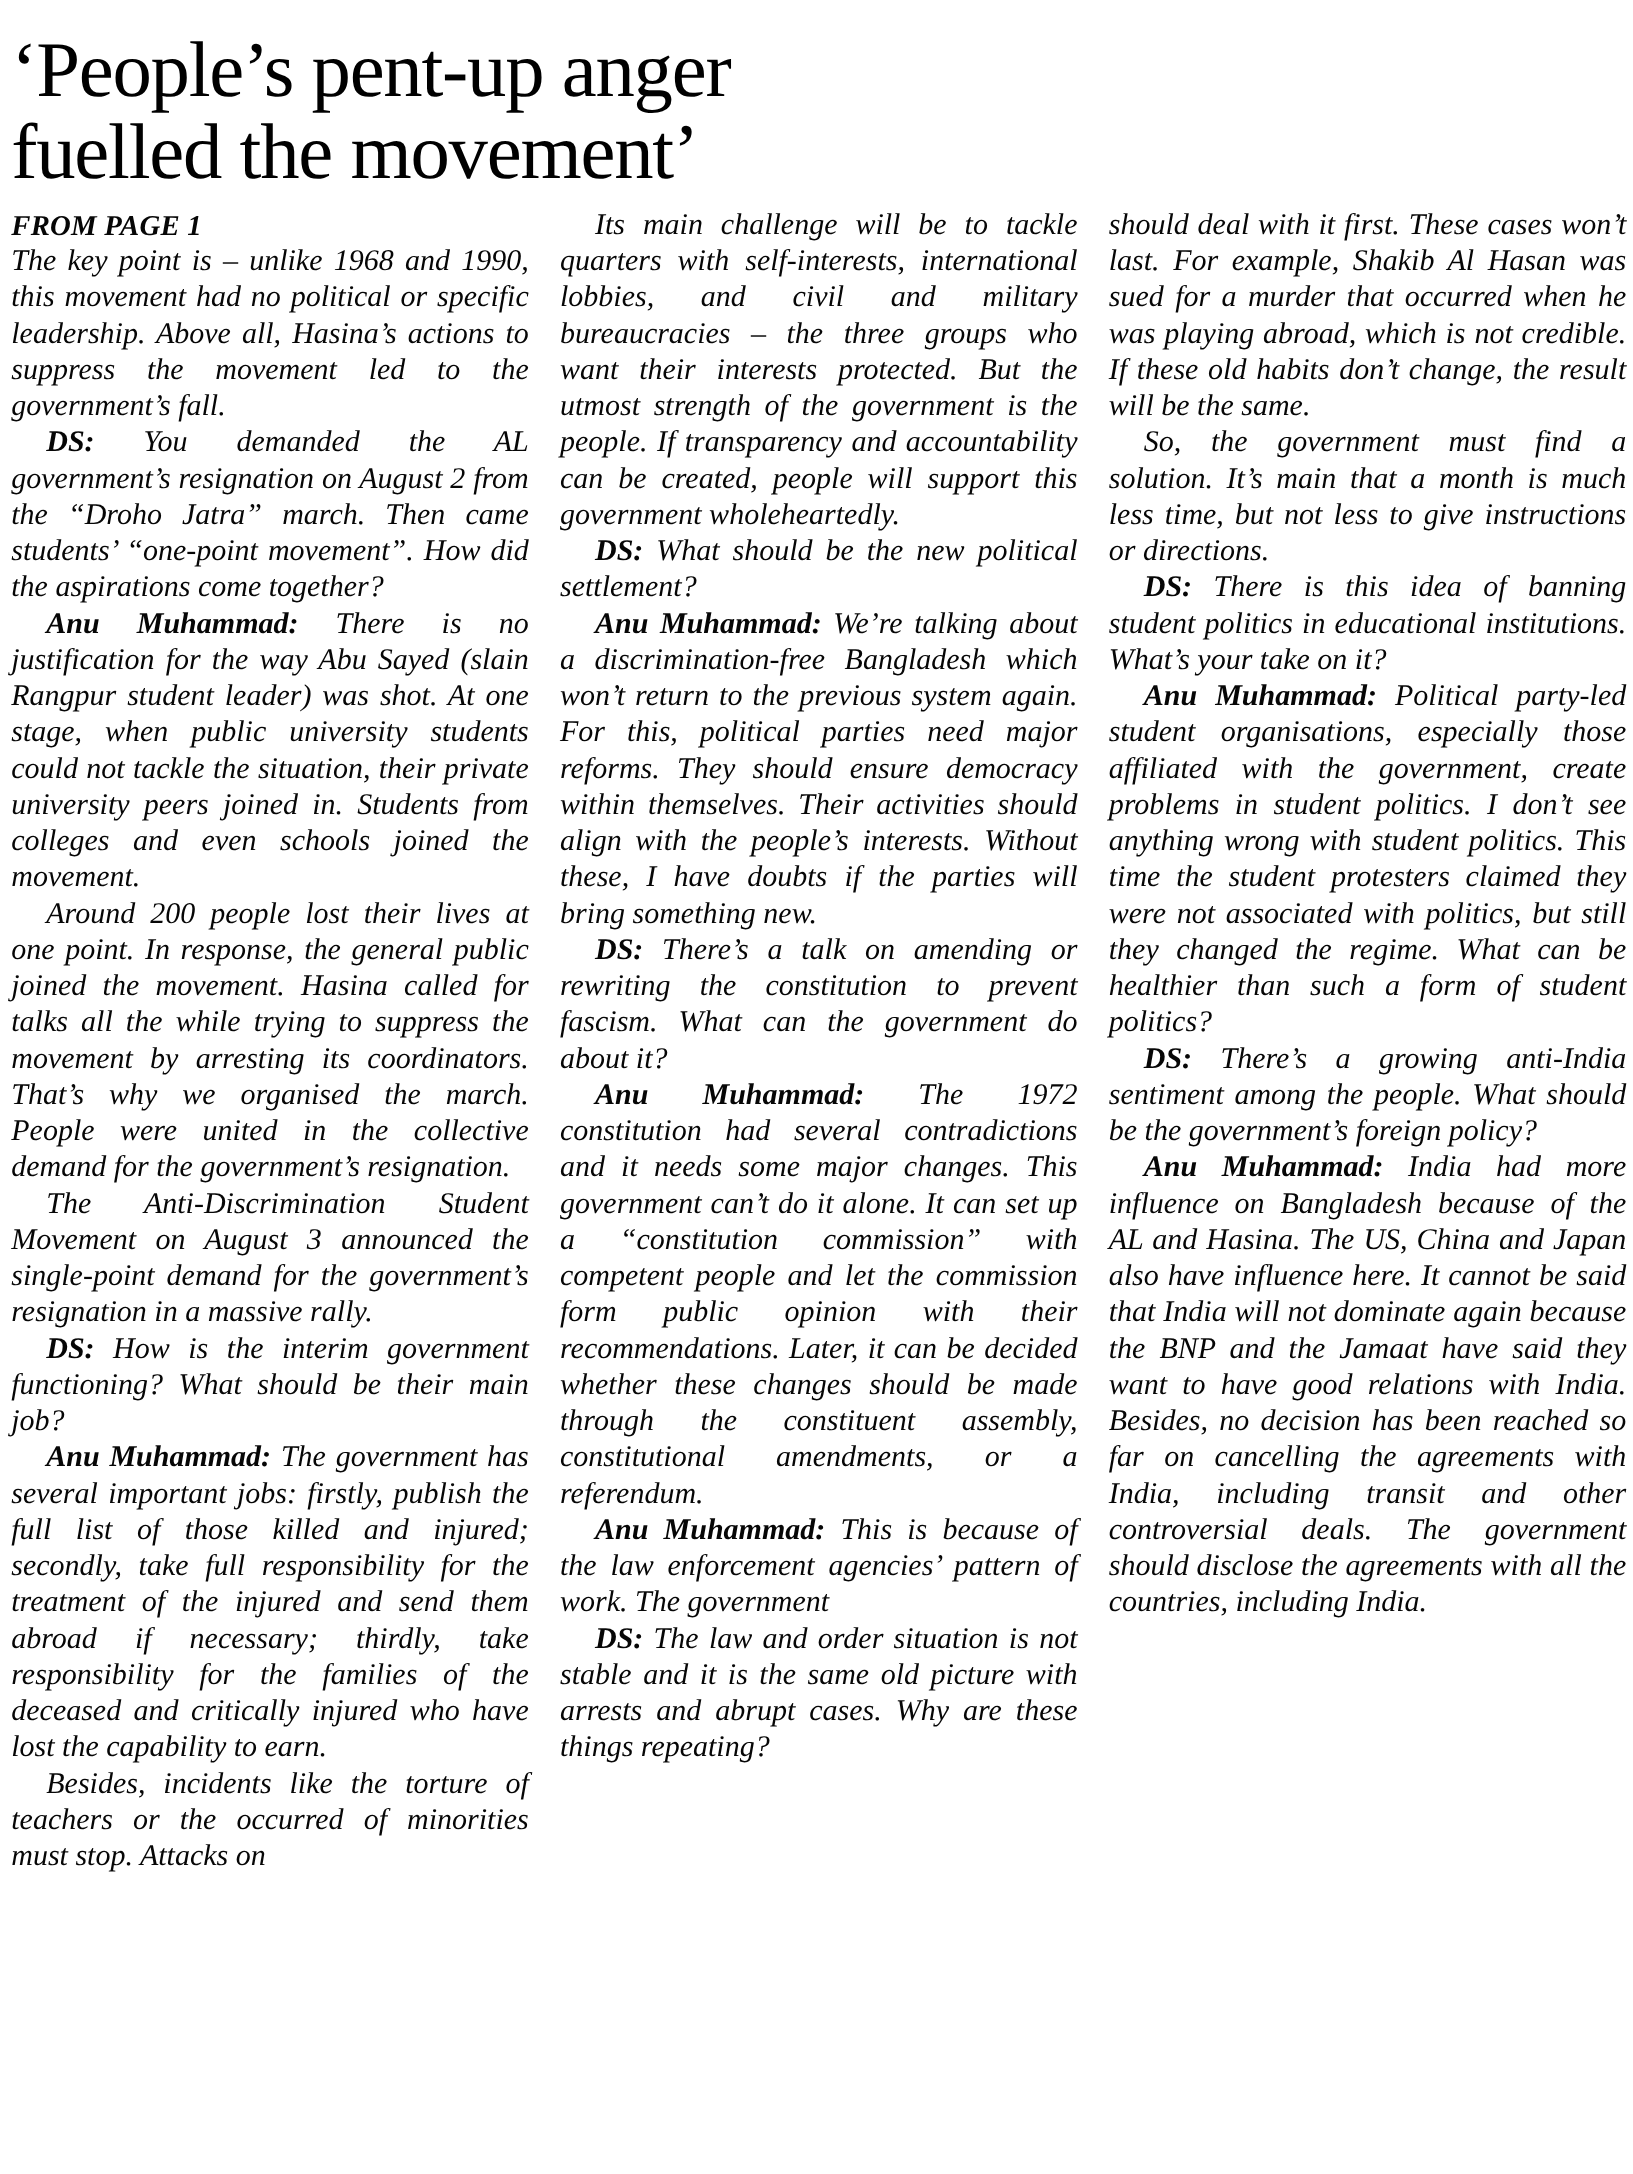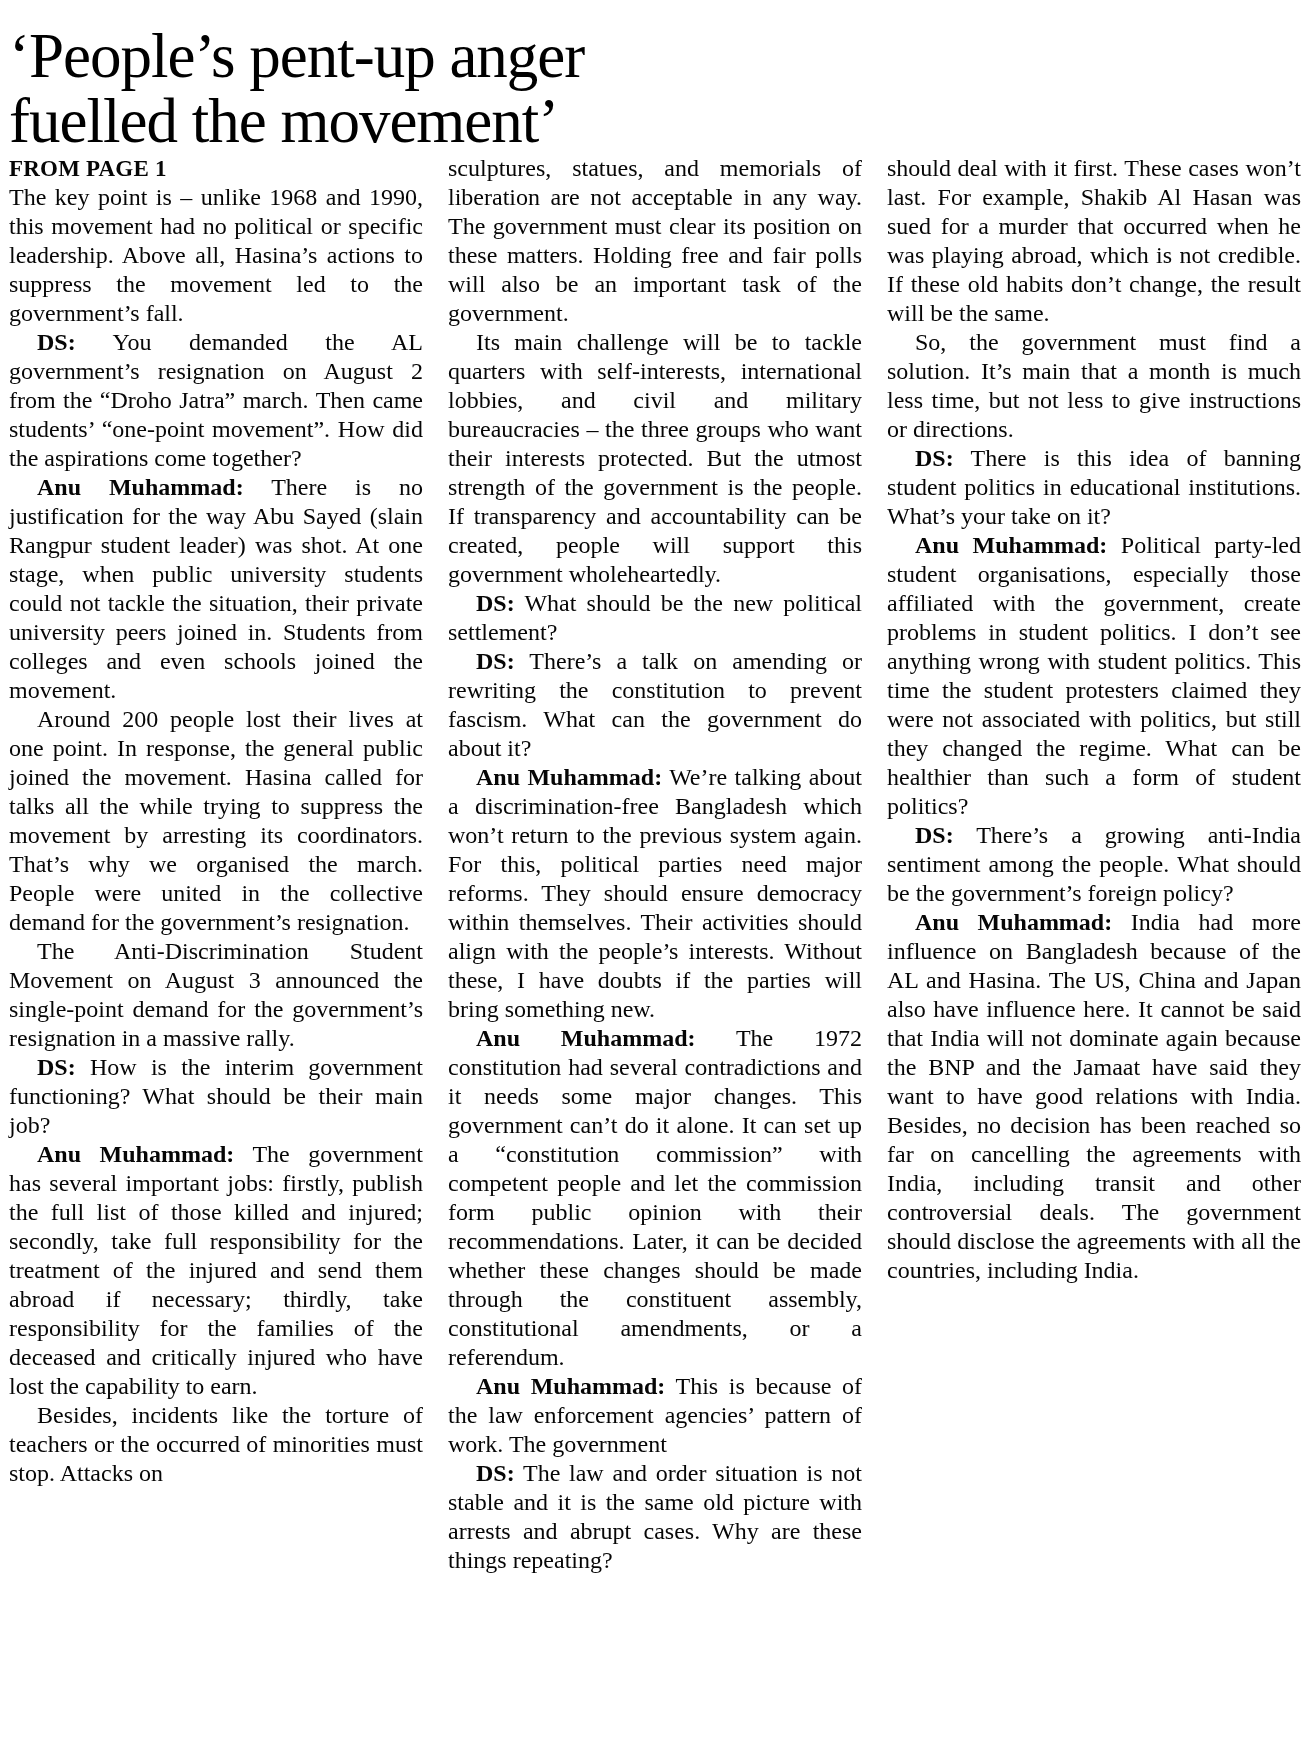--- a/index.html
+++ b/index.html
@@ -18,21 +18,22 @@
     font-family: "Liberation Serif", serif;
     font-weight: 500;
     font-size: 63px;
     line-height: 65px;
     letter-spacing: -1px;
     color: #000;
   }
   .content {
     display: flex;
     gap: 25px;
-    margin-top: 0;
+    margin-top: 12px;
+    font-style: italic;
   }
   .col {
     flex: 0 0 414px;
     width: 414px;
     font-size: 24px;
     line-height: 29px;
     text-align: justify;
     color: #060606;
   }
   .kicker {
@@ -60,25 +61,24 @@
     <p class="para">The key point is – unlike 1968 and 1990, this movement had no political or specific leadership. Above all, Hasina’s actions to suppress the movement led to the government’s fall.</p>
         <p class="para indent"><b class="speaker">DS:</b> You demanded the AL government’s resignation on August 2 from the “Droho Jatra” march. Then came students’ “one-point movement”. How did the aspirations come together?</p>
         <p class="para indent"><b class="speaker">Anu Muhammad:</b> There is no justification for the way Abu Sayed (slain Rangpur student leader) was shot. At one stage, when public university students could not tackle the situation, their private university peers joined in. Students from colleges and even schools joined the movement.</p>
         <p class="para indent">Around 200 people lost their lives at one point. In response, the general public joined the movement. Hasina called for talks all the while trying to suppress the movement by arresting its coordinators. That’s why we organised the march. People were united in the collective demand for the government’s resignation.</p>
         <p class="para indent">The Anti-Discrimination Student Movement on August 3 announced the single-point demand for the government’s resignation in a massive rally.</p>
         <p class="para indent"><b class="speaker">DS:</b> How is the interim government functioning? What should be their main job?</p>
         <p class="para indent"><b class="speaker">Anu Muhammad:</b> The government has several important jobs: firstly, publish the full list of those killed and injured; secondly, take full responsibility for the treatment of the injured and send them abroad if necessary; thirdly, take responsibility for the families of the deceased and critically injured who have lost the capability to earn.</p>
         <p class="para indent">Besides, incidents like the torture of teachers or the occurred of minorities must stop. Attacks on</p>
       </div>
     <div class="col">
-        <p class="para">sculptures, statues, and memorials of liberation are not acceptable in any way. The government must clear its position on these matters. Holding free and fair polls will also be an important task of the government.</p>
         <p class="para indent">Its main challenge will be to tackle quarters with self-interests, international lobbies, and civil and military bureaucracies – the three groups who want their interests protected. But the utmost strength of the government is the people. If transparency and accountability can be created, people will support this government wholeheartedly.</p>
         <p class="para indent"><b class="speaker">DS:</b> What should be the new political settlement?</p>
+        <p class="para indent"><b class="speaker">Anu Muhammad:</b> We’re talking about a discrimination-free Bangladesh which won’t return to the previous system again. For this, political parties need major reforms. They should ensure democracy within themselves. Their activities should align with the people’s interests. Without these, I have doubts if the parties will bring something new.</p>
         <p class="para indent"><b class="speaker">DS:</b> There’s a talk on amending or rewriting the constitution to prevent fascism. What can the government do about it?</p>
-        <p class="para indent"><b class="speaker">Anu Muhammad:</b> We’re talking about a discrimination-free Bangladesh which won’t return to the previous system again. For this, political parties need major reforms. They should ensure democracy within themselves. Their activities should align with the people’s interests. Without these, I have doubts if the parties will bring something new.</p>
         <p class="para indent"><b class="speaker">Anu Muhammad:</b> The 1972 constitution had several contradictions and it needs some major changes. This government can’t do it alone. It can set up a “constitution commission” with competent people and let the commission form public opinion with their recommendations. Later, it can be decided whether these changes should be made through the constituent assembly, constitutional amendments, or a referendum.</p>
         <p class="para indent"><b class="speaker">Anu Muhammad:</b> This is because of the law enforcement agencies’ pattern of work. The government</p>
         <p class="para indent"><b class="speaker">DS:</b> The law and order situation is not stable and it is the same old picture with arrests and abrupt cases. Why are these things repeating?</p>
       </div>
     <div class="col">
         <p class="para">should deal with it first. These cases won’t last. For example, Shakib Al Hasan was sued for a murder that occurred when he was playing abroad, which is not credible. If these old habits don’t change, the result will be the same.</p>
         <p class="para indent">So, the government must find a solution. It’s main that a month is much less time, but not less to give instructions or directions.</p>
         <p class="para indent"><b class="speaker">DS:</b> There is this idea of banning student politics in educational institutions. What’s your take on it?</p>
         <p class="para indent"><b class="speaker">Anu Muhammad:</b> Political party-led student organisations, especially those affiliated with the government, create problems in student politics. I don’t see anything wrong with student politics. This time the student protesters claimed they were not associated with politics, but still they changed the regime. What can be healthier than such a form of student politics?</p>
         <p class="para indent"><b class="speaker">DS:</b> There’s a growing anti-India sentiment among the people. What should be the government’s foreign policy?</p>

